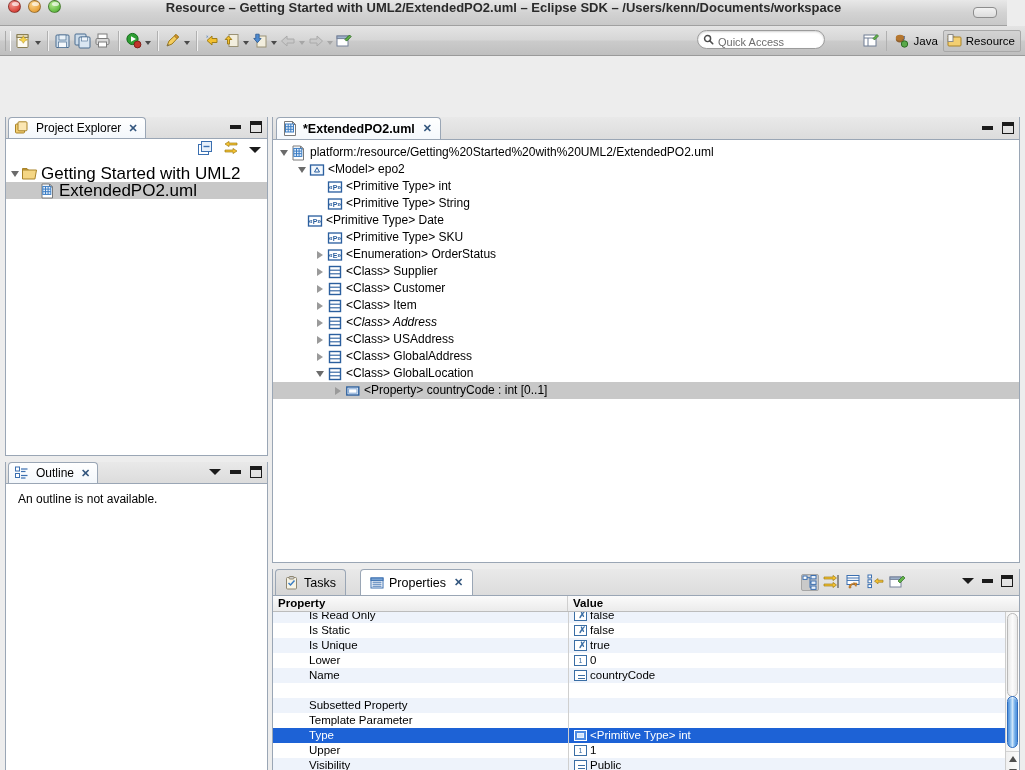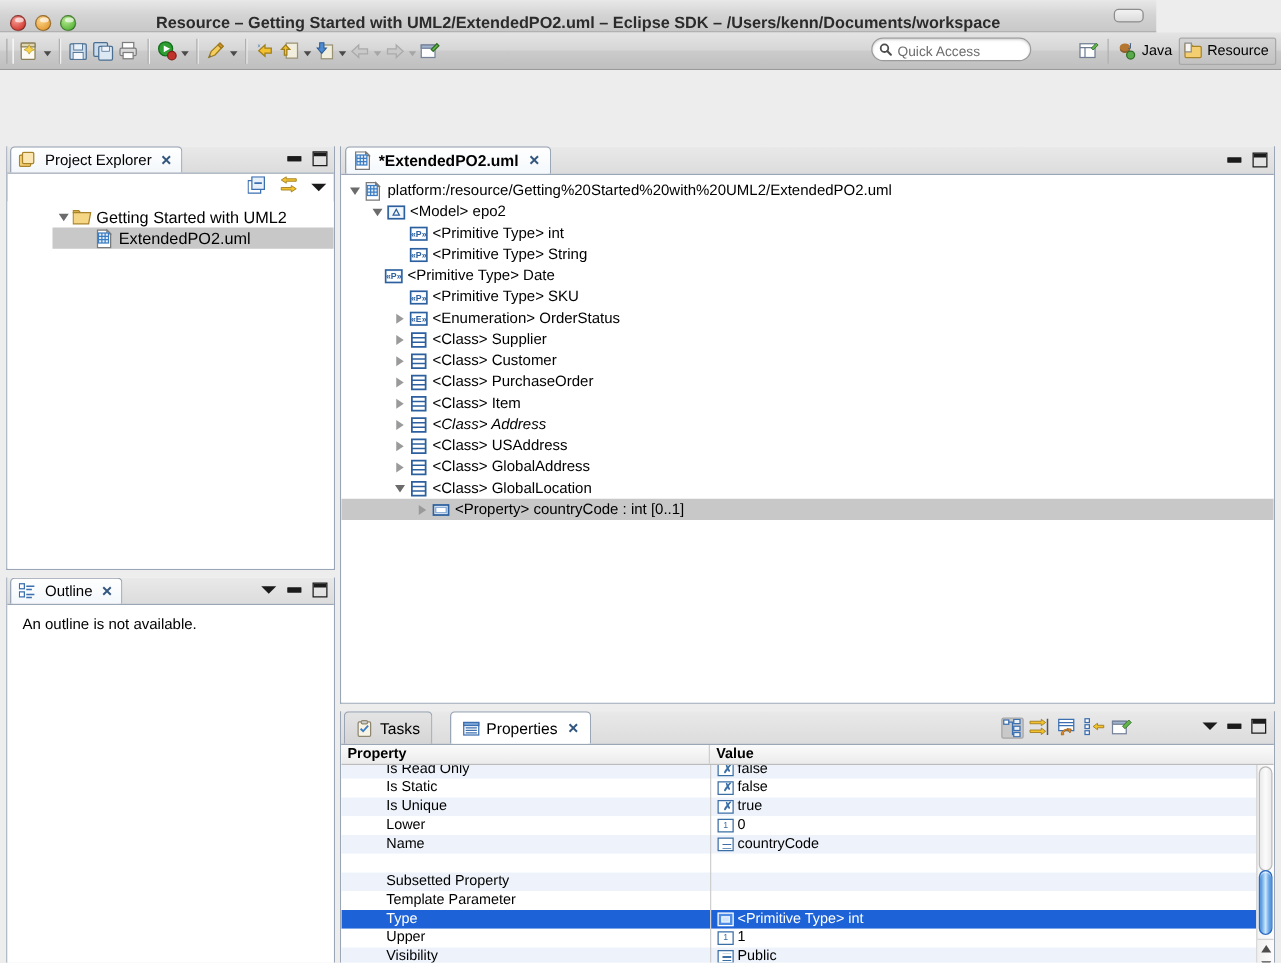--- a/index.html
+++ b/index.html
@@ -8,25 +8,25 @@
     font-family: "Liberation Sans", sans-serif;
     font-size: 12px;
     overflow: hidden;
     background: #ededed;
     color: #000;
     -webkit-font-smoothing: antialiased;
   }
 
   
   .titlebar {
-    height: 26px; width: 925px;
+    height: 26px; width: 1007px;
     background: linear-gradient(to bottom, #e8e8e8 0%, #d3d3d3 50%, #c8c8c8 100%);
     border-bottom: 1px solid #a0a0a0;
     position: relative;
-    display: flex; align-items: flex-end;
+    display: flex; align-items: flex-start;
   }
   .traffic { display: flex; gap: 7px; margin-left: 8px; }
   .tl-btn { width: 13px; height: 13px; border-radius: 50%; border: 1px solid rgba(0,0,0,.35); position: relative; }
   .tl-btn::after {
     content:""; position:absolute; top:1px; left:2.5px; width:7px; height:4px;
     border-radius:50%; background: rgba(255,255,255,.65);
   }
   .tl-close { background: radial-gradient(circle at 35% 30%, #f49c95, #d8453c 70%, #a12b23); }
   .tl-min   { background: radial-gradient(circle at 35% 30%, #fbd48c, #e8a33d 70%, #b07420); }
   .tl-max   { background: radial-gradient(circle at 35% 30%, #b6e890, #63bb43 70%, #3d8a2a); }
@@ -99,21 +99,21 @@
   .ico-min { width:11px; height:4px; border:1px solid #1b1b1b; background:#1b1b1b; }
   .ico-max { width:12px; height:12px; border:1.5px solid #1b1b1b; position:relative; }
   .ico-max::before { content:""; position:absolute; left:0; right:0; top:0; height:3px; background:#1b1b1b; }
   .ico-vmenu { width:0;height:0;border-left:6px solid transparent;border-right:6px solid transparent;border-top:6px solid #1b1b1b; }
   .view-body { position:absolute; left:0; right:0; top:22px; bottom:0; background:#fff; overflow:hidden; }
 
   
   #project-explorer { left: 5px; top: 61px; width: 263px; height: 339px;
     border:1px solid #9aa6b5; border-top:none; background:#fff; }
   .pe-toolbar { position:absolute; right:6px; top:23px; display:flex; align-items:center; gap:10px; height:20px; }
-  .tree { font-size: 13px; padding-top: 4px; margin-left: 36px; }
+  .tree { font-size: 17px; padding-top: 4px; }
   .trow { display:flex; align-items:center; height: 17px; padding-left: 2px; white-space: nowrap; }
   .trow.sel { background: #c8c8c8; }
   .twist { width: 14px; height: 17px; display:flex; align-items:center; justify-content:center; flex:none; }
   .twist-closed { width:0;height:0;border-top:4.5px solid transparent;border-bottom:4.5px solid transparent;border-left:6px solid #9a9a9a; }
   .twist-open { width:0;height:0;border-left:4.5px solid transparent;border-right:4.5px solid transparent;border-top:6px solid #6b6b6b; }
   .ticon { width:16px; height:16px; margin-right:3px; flex:none; position:relative; }
   .tlabel { line-height: 17px; }
 
   
   #outline { left: 5px; top: 406px; width: 263px; height: 336px;
@@ -590,31 +590,20 @@
         </div>
         <div class="trow" style="padding-left:40px">
           <span class="twist">
             <span class="twist-closed"></span>
           </span>
           <span class="ticon"><svg width="16" height="16" viewBox="0 0 16 16">
               <rect x="2.5" y="2.5" width="11" height="11" fill="#fff" stroke="#2b5f9e" stroke-width="1.4"></rect>
               <line x1="2.5" y1="6.2" x2="13.5" y2="6.2" stroke="#2b5f9e" stroke-width="1.1"></line>
               <line x1="2.5" y1="9.8" x2="13.5" y2="9.8" stroke="#2b5f9e" stroke-width="1.1"></line>
             </svg></span>
-          <span class="tlabel">&lt;Class&gt; PurchaseOrder</span>
-        </div>
-        <div class="trow" style="padding-left:40px">
-          <span class="twist">
-            <span class="twist-closed"></span>
-          </span>
-          <span class="ticon"><svg width="16" height="16" viewBox="0 0 16 16">
-              <rect x="2.5" y="2.5" width="11" height="11" fill="#fff" stroke="#2b5f9e" stroke-width="1.4"></rect>
-              <line x1="2.5" y1="6.2" x2="13.5" y2="6.2" stroke="#2b5f9e" stroke-width="1.1"></line>
-              <line x1="2.5" y1="9.8" x2="13.5" y2="9.8" stroke="#2b5f9e" stroke-width="1.1"></line>
-            </svg></span>
           <span class="tlabel">&lt;Class&gt; Item</span>
         </div>
         <div class="trow" style="padding-left:40px">
           <span class="twist">
             <span class="twist-closed"></span>
           </span>
           <span class="ticon"><svg width="16" height="16" viewBox="0 0 16 16">
               <rect x="2.5" y="2.5" width="11" height="11" fill="#fff" stroke="#2b5f9e" stroke-width="1.4"></rect>
               <line x1="2.5" y1="6.2" x2="13.5" y2="6.2" stroke="#2b5f9e" stroke-width="1.1"></line>
               <line x1="2.5" y1="9.8" x2="13.5" y2="9.8" stroke="#2b5f9e" stroke-width="1.1"></line>

